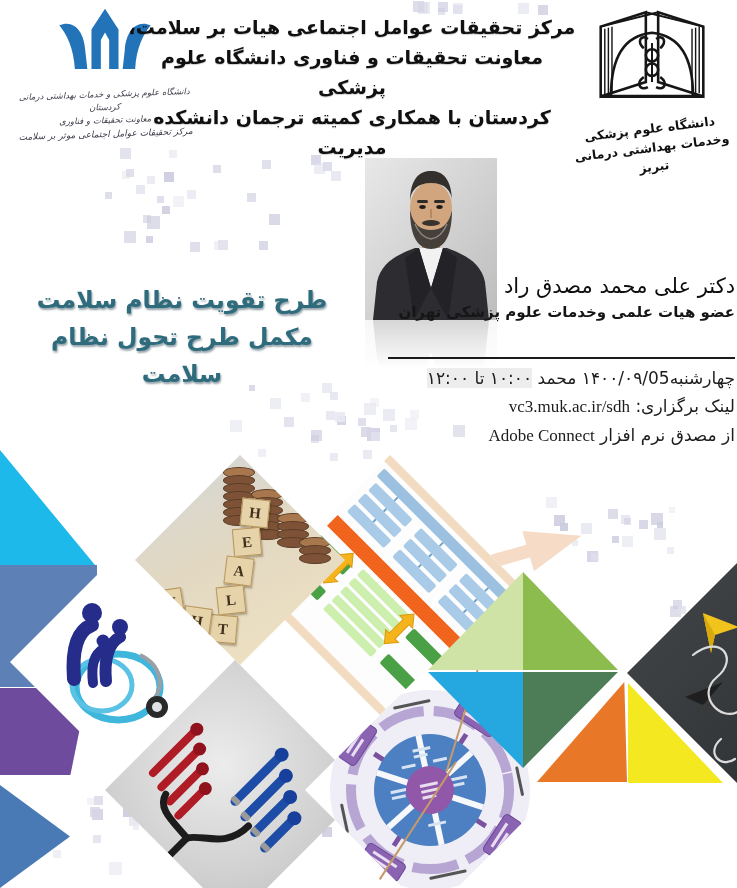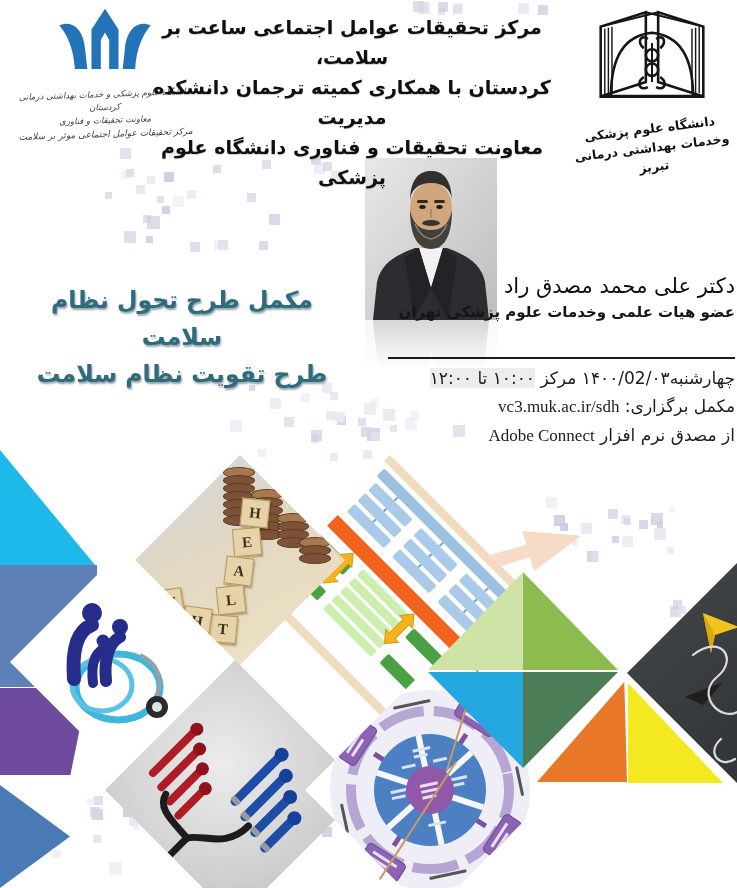--- a/index.html
+++ b/index.html
@@ -91,23 +91,23 @@
     </g>
   </svg>
   <div class="kurd-lines" dir="rtl">
     <div class="l1">دانشگاه علوم پزشکی و خدمات بهداشتی درمانی کردستان</div>
     <div class="l2">معاونت تحقیقات و فناوری</div>
     <div class="l3">مرکز تحقیقات عوامل اجتماعی موثر بر سلامت</div>
   </div>
 </div>
 
 <div class="abs announce">
-  <div>مرکز تحقیقات عوامل اجتماعی ساعت بر سلامت،</div>
+  <div>مرکز تحقیقات عوامل اجتماعی هیات بر سلامت،</div>
+  <div>معاونت تحقیقات و فناوری دانشگاه علوم پزشکی</div>
   <div>کردستان با همکاری کمیته ترجمان دانشکده مدیریت</div>
-  <div>معاونت تحقیقات و فناوری دانشگاه علوم پزشکی</div>
 </div>
 
 <div class="abs tabriz-logo">
   <svg class="tabriz-emblem" viewBox="0 0 140 115">
     <g fill="none" stroke="#161616" stroke-width="2.5">
       <path d="M20,92 L20,24 L64,10 L64,78 Z" fill="#fff"></path>
       <path d="M120,92 L120,24 L76,10 L76,78 Z" fill="#fff"></path>
       <path d="M20,24 L76,10" stroke-width="2"></path>
       <path d="M120,24 L64,10" stroke-width="2"></path>
       <path d="M30,92 Q30,34 70,30 Q110,34 110,92"></path>
@@ -173,37 +173,37 @@
 </div>
 
 <div class="abs speaker-info" dir="rtl">
   <div class="spk-name">دکتر علی محمد مصدق راد</div>
   <div class="spk-role">عضو هیات علمی وخدمات علوم پزشکی تهران</div>
 </div>
 <div class="abs divider"></div>
 
 <div class="abs session">
   <div>
-    <span>چهارشنبه۱۴۰۰/02/۰۳</span>
-    <span>مرکز</span>
+    <span>چهارشنبه۱۴۰۰/۰۹/05</span>
+    <span>محمد</span>
     <span class="hl">۱۰:۰۰ تا ۱۲:۰۰</span>
   </div>
   <div>
-    <span>مکمل برگزاری:</span>
+    <span>لینک برگزاری:</span>
     <span class="latin">vc3.muk.ac.ir/sdh</span>
   </div>
   <div>
     <span>از مصدق نرم افزار</span>
     <span class="latin">Adobe Connect</span>
   </div>
 </div>
 
 <div class="abs main-title">
+  <div>طرح تقویت نظام سلامت</div>
   <div>مکمل طرح تحول نظام سلامت</div>
-  <div>طرح تقویت نظام سلامت</div>
 </div>
 
 <div class="abs st-cyan"></div>
 <div class="abs st-steel"></div>
 <div class="abs st-purple"></div>
 <div class="abs st-steel2"></div>
 
 <div class="abs peach-arrow"></div>
 
 <div class="abs diamond d-flow">

